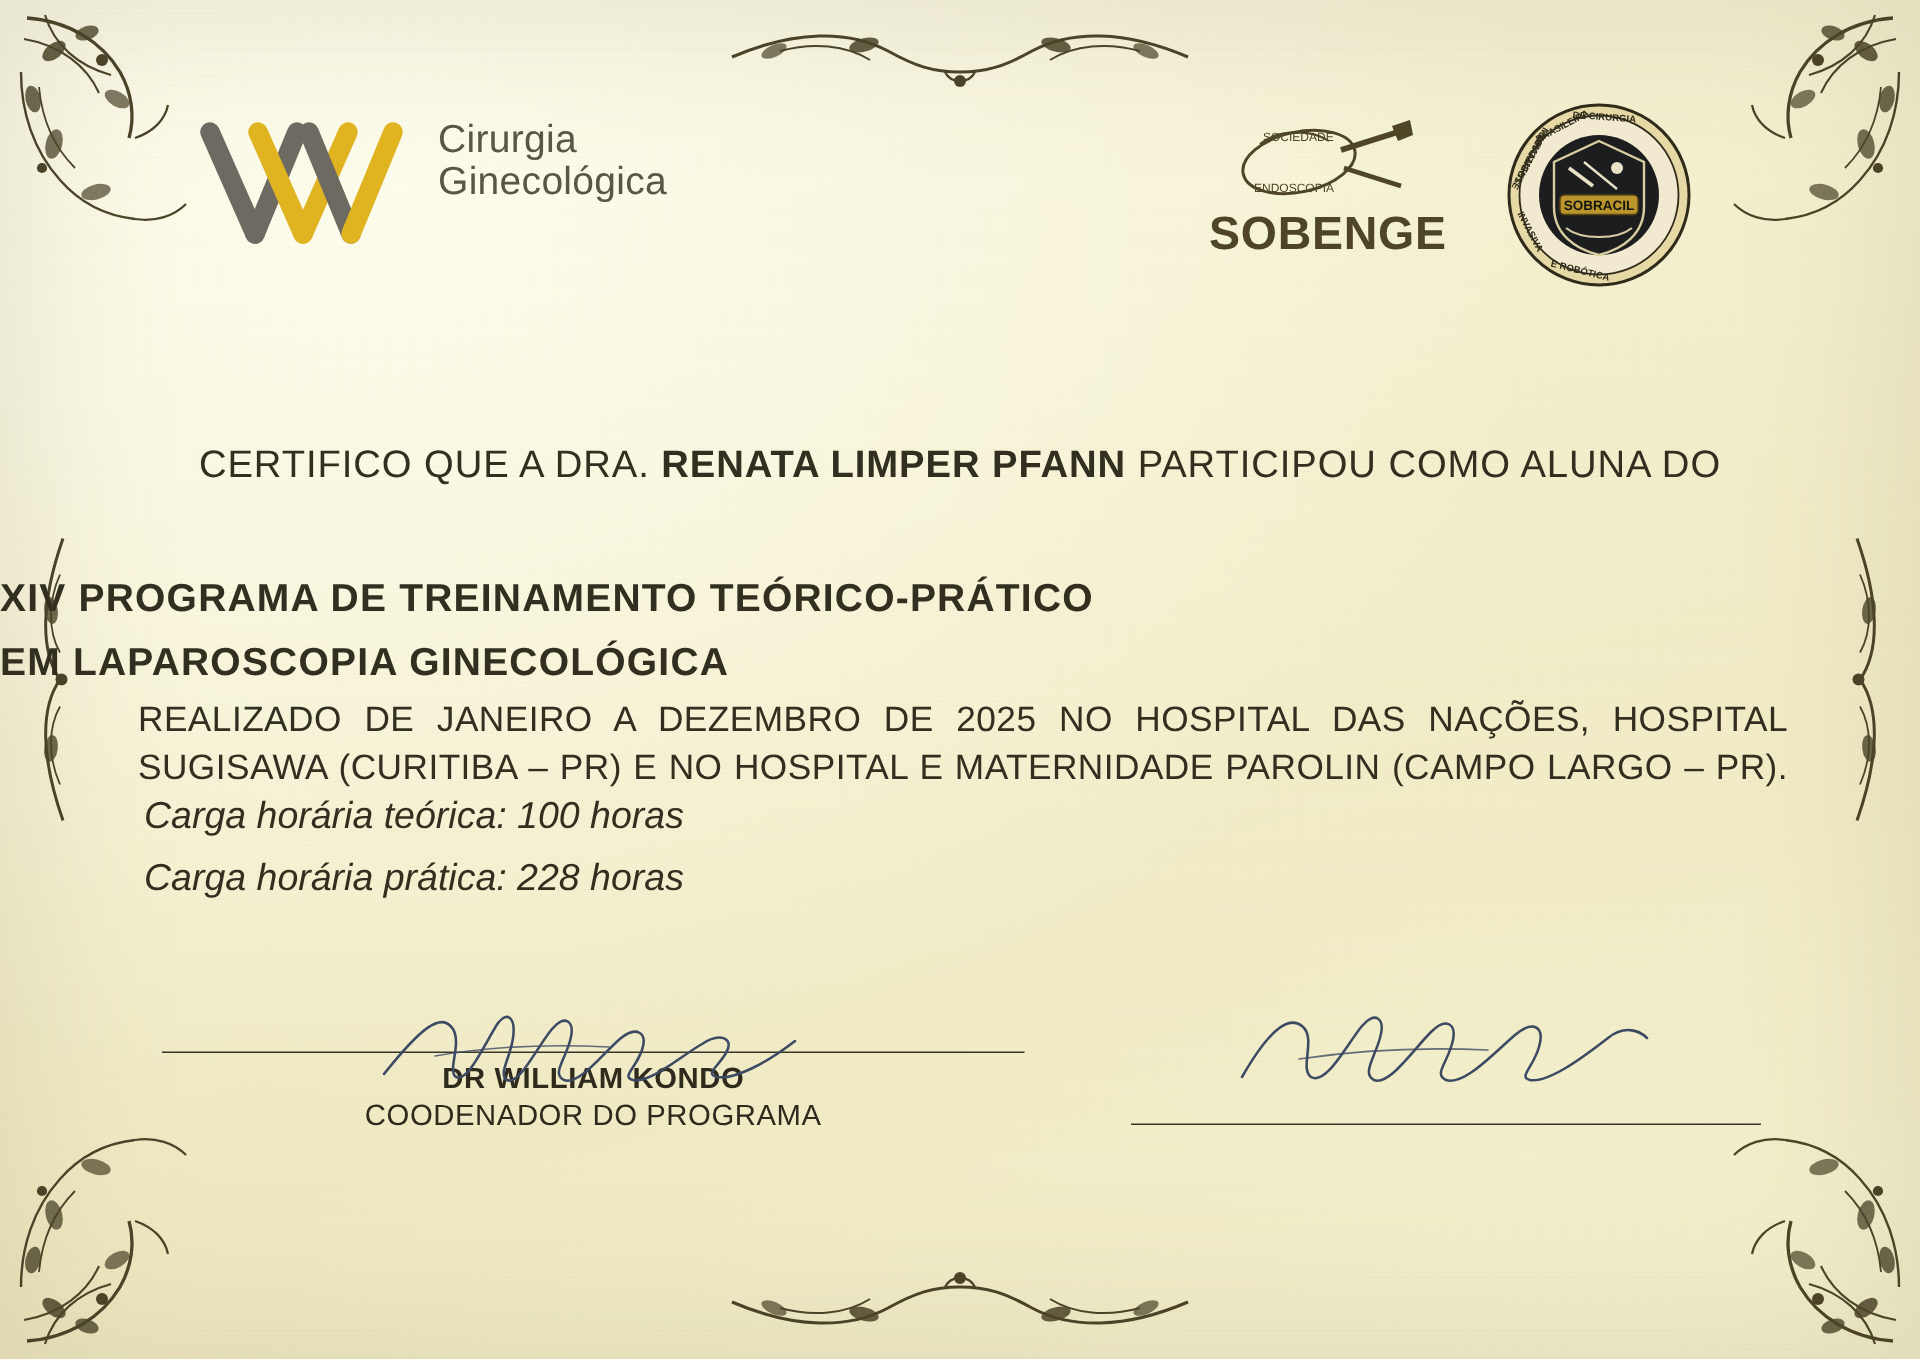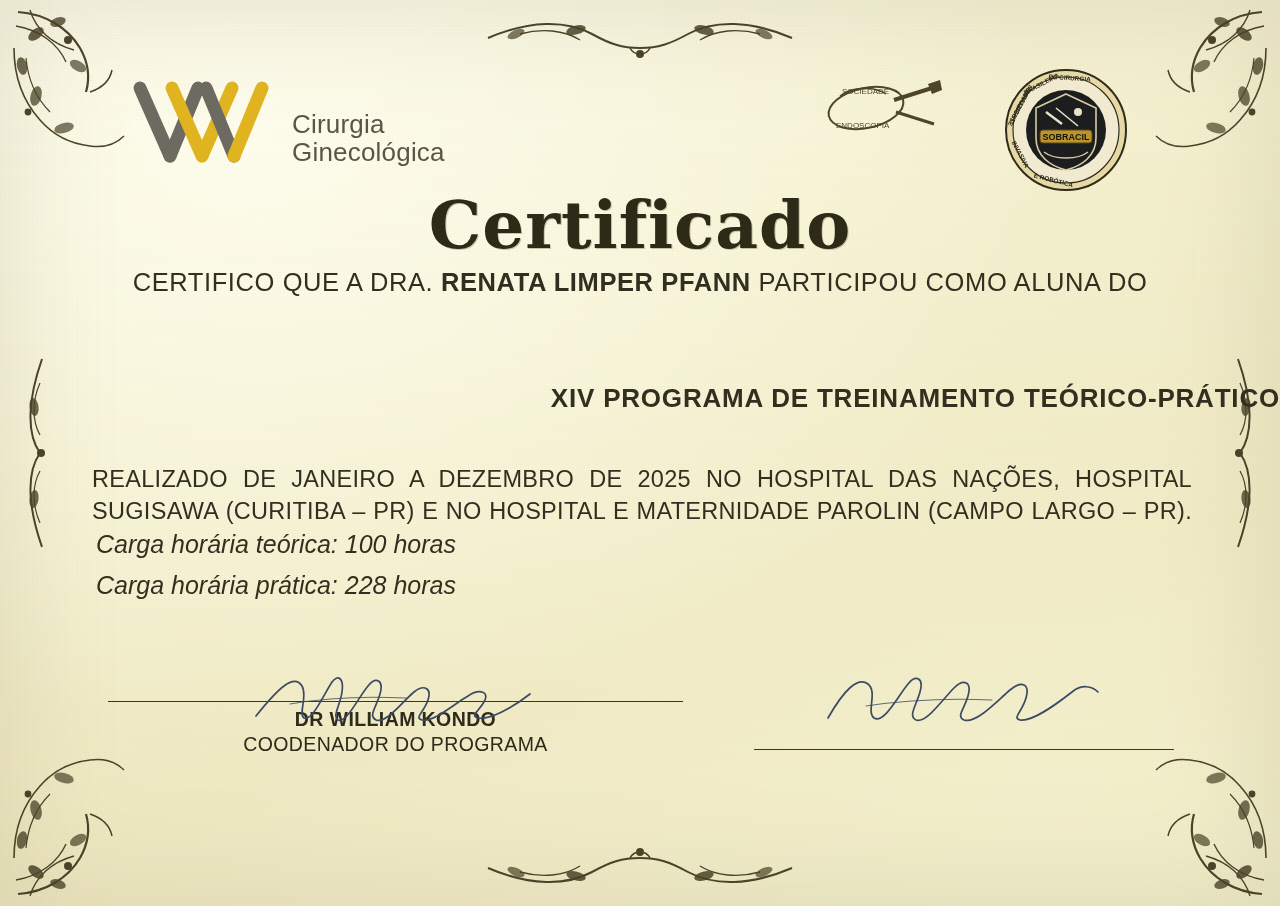--- a/index.html
+++ b/index.html
@@ -65,21 +65,21 @@
     top: 66px;
     left: 0;
     right: 0;
     height: 130px;
   }
   .logo-left {
     position: absolute;
     left: 128px;
     top: 12px;
     display: flex;
-    align-items: flex-end;
+    align-items: flex-start;
     gap: 14px;
   }
   .logo-mark { width: 150px; height: 88px; }
   .logo-mark svg { width: 100%; height: 100%; display:block; }
   .logo-words {
     line-height: 1.08;
     font-size: 26px;
     color: #5b5547;
     letter-spacing: .2px;
   }
@@ -122,34 +122,34 @@
     font-weight: bold;
     font-size: 66px;
     letter-spacing: 1px;
     color: #2e2a18;
     text-shadow: 1px 1px 0 rgba(90,80,40,.30);
   }
 
   
   .line1 {
     position: absolute;
-    top: 268px;
+    top: 296px;
     left: 0; right: 0;
     text-align: center;
     font-size: 25.5px;
     letter-spacing: .6px;
     color: #332f20;
   }
   .line1 .name { font-weight: bold; }
 
   .program {
     position: absolute;
     top: 383px;
     left: 0; right: 0;
-    text-align: right;
+    text-align: left;
     font-weight: bold;
     font-size: 26px;
     letter-spacing: .8px;
     color: #332f20;
   }
   .program .l2 { margin-top: 12px; }
 
   .realized {
     position: absolute;
     top: 464px;
@@ -358,20 +358,21 @@
         <svg viewBox="0 0 150 64" fill="none" stroke="#4d4526" stroke-width="2">
           <ellipse cx="60" cy="30" rx="38" ry="20" transform="rotate(-12 60 30)"></ellipse>
           <path d="M88 22 L126 10" stroke-width="4"></path>
           <path d="M122 6 L134 2 L136 12 L126 16 Z" fill="#4d4526" stroke="none"></path>
           <path d="M90 34 L128 46" stroke-width="3"></path>
           <path d="M34 18 C46 8 68 8 80 16" stroke-width="1.4"></path>
           <text x="36" y="16" font-family="'Liberation Sans', sans-serif" font-size="8" fill="#4d4526" stroke="none">SOCIEDADE</text>
           <text x="30" y="50" font-family="'Liberation Sans', sans-serif" font-size="8" fill="#4d4526" stroke="none">ENDOSCOPIA</text>
         </svg>
       </div>
+      <div class="word">SOBENGE</div>
     </div>
 
     <div class="sobracil">
       <svg viewBox="0 0 124 124">
         <circle cx="62" cy="62" r="60" fill="#e6d9a6" stroke="#2f2b1a" stroke-width="2"></circle>
         <circle cx="62" cy="62" r="53" fill="#f2ead0" stroke="#2f2b1a" stroke-width="1.2"></circle>
         <circle cx="62" cy="62" r="40" fill="#1c1d1f"></circle>
         <path d="M62 26 L92 40 L92 70 C92 88 78 98 62 102 C46 98 32 88 32 70 L32 40 Z" fill="#1c1d1f" stroke="#d8cda0" stroke-width="1.6"></path>
         <path d="M42 44 L58 56" stroke="#e9e2c6" stroke-width="2.4"></path>
         <path d="M52 40 L74 58" stroke="#e9e2c6" stroke-width="1.6"></path>
@@ -384,28 +385,28 @@
           <text transform="rotate(-28 62 62)" x="62" y="12" text-anchor="middle">BRASILEIRA</text>
           <text transform="rotate(4 62 62)" x="62" y="12" text-anchor="middle">DE CIRURGIA</text>
           <text transform="rotate(118 62 62)" x="62" y="116" text-anchor="middle">MINIMAMENTE</text>
           <text transform="rotate(62 62 62)" x="62" y="116" text-anchor="middle">INVASIVA</text>
           <text transform="rotate(14 62 62)" x="62" y="116" text-anchor="middle">E ROBÓTICA</text>
         </g>
       </svg>
     </div>
   </div>
 
-  <div class="title">Certificado</div>
 
   <div class="line1">
     <span>CERTIFICO QUE A DRA. </span><span class="name">RENATA LIMPER PFANN</span><span> PARTICIPOU COMO ALUNA DO</span>
   </div>
 
   <div class="program">
     <div class="l1">XIV PROGRAMA DE TREINAMENTO TEÓRICO-PRÁTICO</div>
+    <div class="l2">EM LAPAROSCOPIA GINECOLÓGICA</div>
   </div>
 
   <div class="realized">REALIZADO DE JANEIRO A DEZEMBRO DE 2025 NO HOSPITAL DAS NAÇÕES, HOSPITAL SUGISAWA (CURITIBA – PR) E NO HOSPITAL E MATERNIDADE PAROLIN (CAMPO LARGO – PR).</div>
 
   <div class="hours">
     <div>Carga horária teórica: 100 horas</div>
     <div>Carga horária prática: 228 horas</div>
   </div>
 
   <div class="sign-block left">

